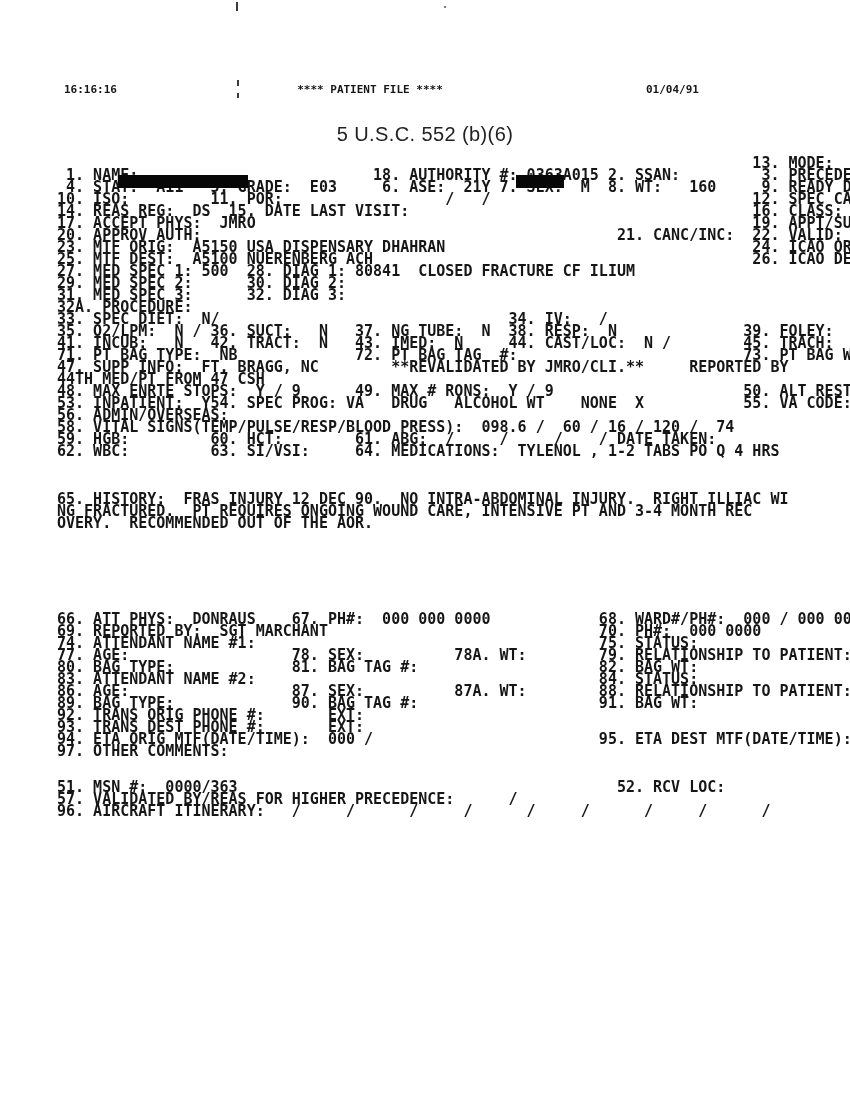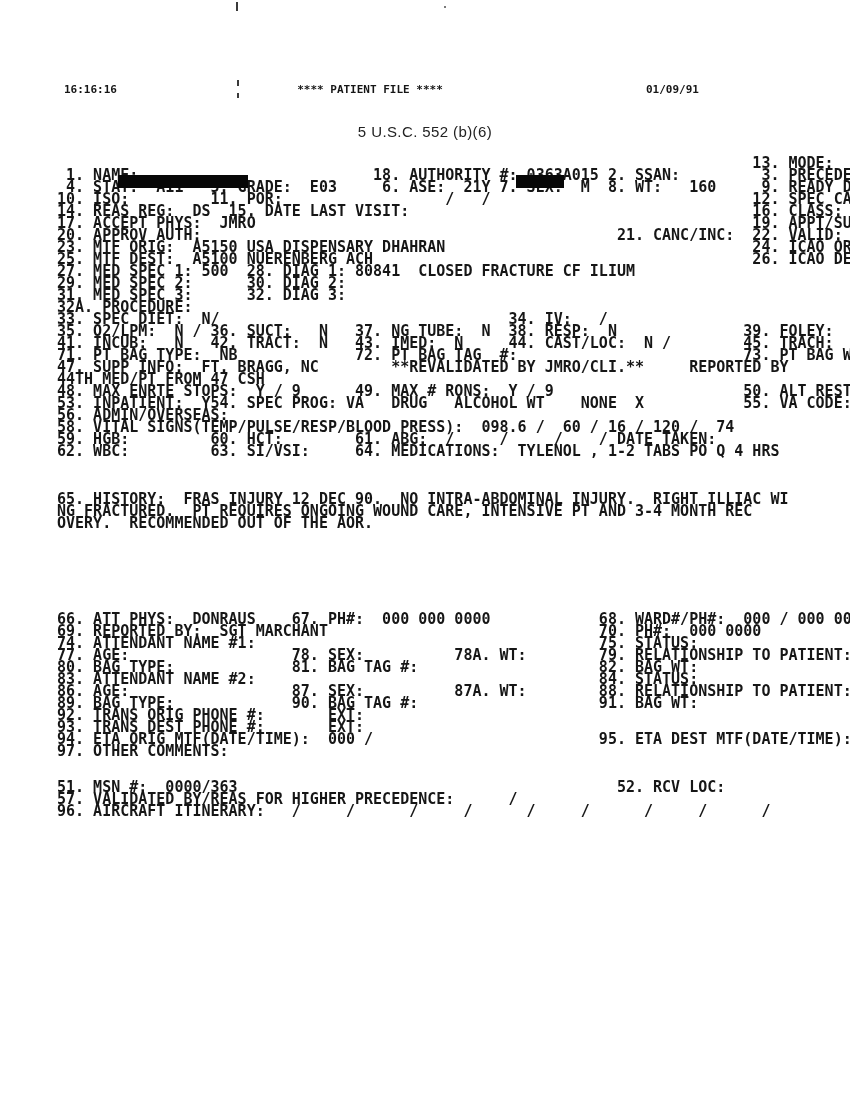--- a/index.html
+++ b/index.html
@@ -15,21 +15,21 @@
   }
   .mono{font-size:15px;line-height:12px;white-space:pre;}
   .hdr{position:absolute;font-size:11px;line-height:13px;white-space:pre;}
   #hdr-time{left:64px;top:83px;}
   #hdr-date{left:646px;top:83px;}
   #hdr-title{left:0;top:83px;width:740px;text-align:center;}
   #hdr-subtitle{left:0;top:97px;width:812px;text-align:center;}
   #stamp{
     position:absolute;left:0;top:123px;width:850px;text-align:center;
     font-family:"Liberation Sans",sans-serif;font-weight:normal;
-    font-size:15px;letter-spacing:0.4px;color:#222;
+    font-size:20px;letter-spacing:0.4px;color:#222;
   }
   #body-pre{position:absolute;left:57px;top:157px;margin:0;}
   .redact{position:absolute;height:13px;background:#070707;}
   #redact-name{left:118px;top:175px;width:130px;}
   #redact-ssan{left:516px;top:175px;width:48px;}
   .art{position:absolute;background:#3a3a3a;}
   #art-tick-top{left:236px;top:2px;width:2px;height:9px;}
   #art-dot{left:444px;top:6px;width:2px;height:2px;background:#7a7a7a;}
   #art-tick-a{left:237px;top:80px;width:2px;height:6px;}
   #art-tick-b{left:237px;top:93px;width:2px;height:5px;}
@@ -39,21 +39,21 @@
 
 <div class="page">
 
   <div class="art" id="art-tick-top"></div>
   <div class="art" id="art-dot"></div>
   <div class="art" id="art-tick-a"></div>
   <div class="art" id="art-tick-b"></div>
 
   <div class="hdr" id="hdr-time">16:16:16</div>
   <div class="hdr" id="hdr-title">**** PATIENT FILE ****</div>
-  <div class="hdr" id="hdr-date">01/09/91</div>
+  <div class="hdr" id="hdr-date">01/04/91</div>
 
   <div id="stamp">5 U.S.C. 552 (b)(6)</div>
 
   <pre class="mono" id="body-pre">                                                                             13. MODE:  A
  1. NAME:                          18. AUTHORITY #: 0363A015 2. SSAN:         3. PRECEDENCE:  R
  4. STAT:  A11   5. GRADE:  E03     6. ASE:  21Y 7. SEX:  M  8. WT:   160     9. READY DATE:  363
 10. ISO:         11. POR:                  /   /                             12. SPEC CAT:    /
 14. REAS REG:  DS  15. DATE LAST VISIT:                                      16. CLASS:  2B
 17. ACCEPT PHYS:  JMRO                                                       19. APPT/SURG DATE:  NO
 20. APPROV AUTH:                                              21. CANC/INC:  22. VALID:    /   / JMC / Y3

